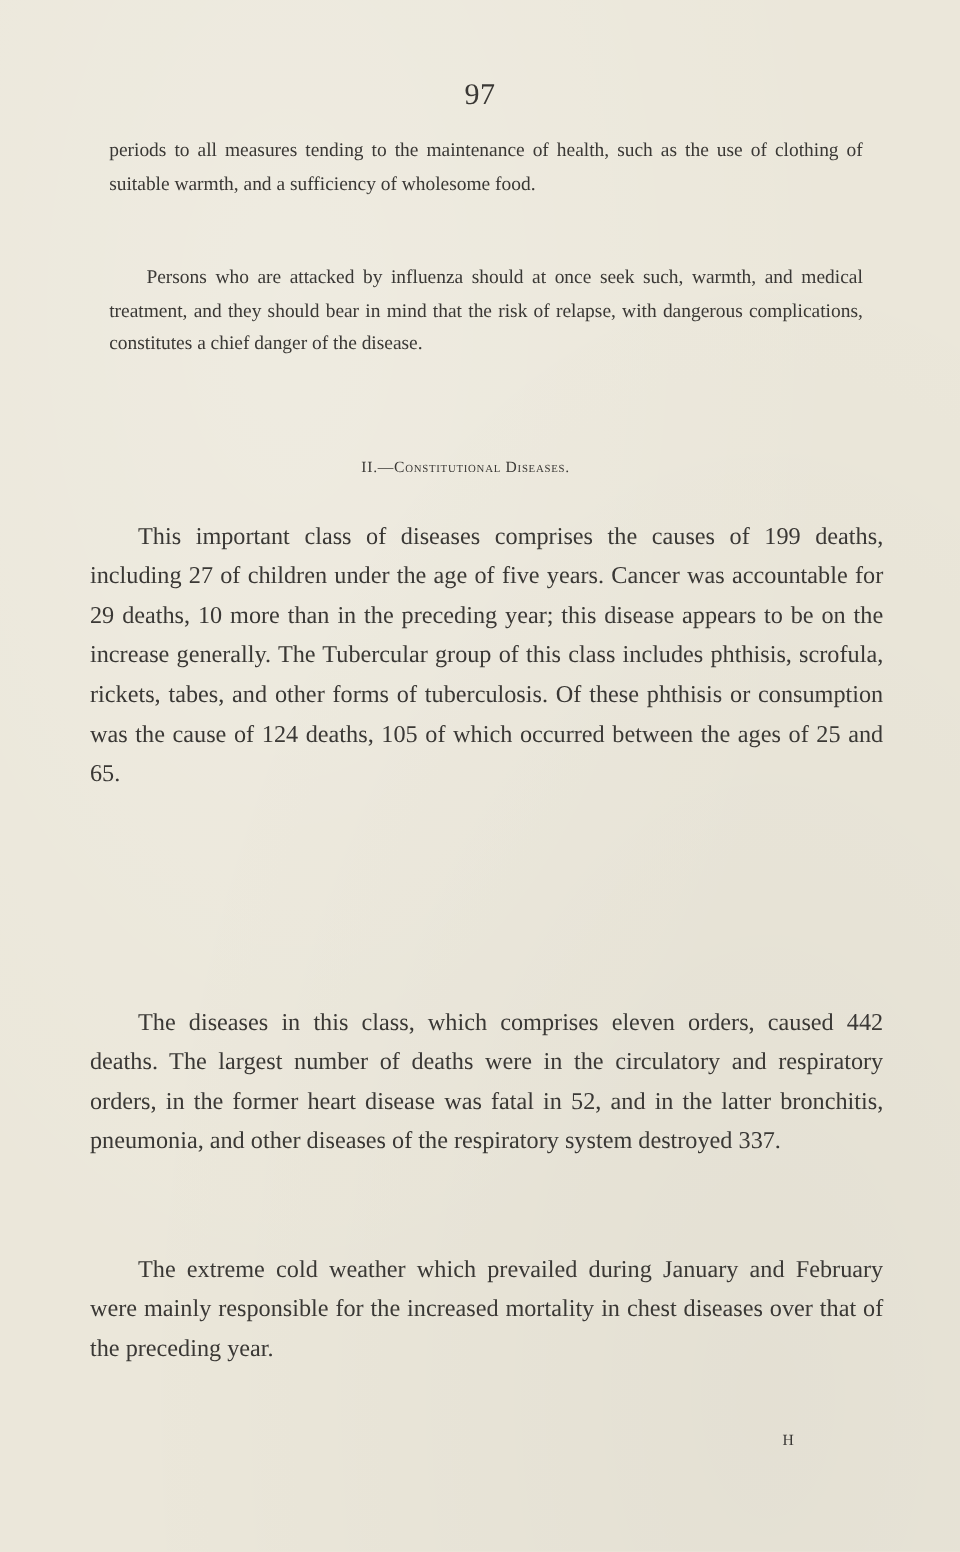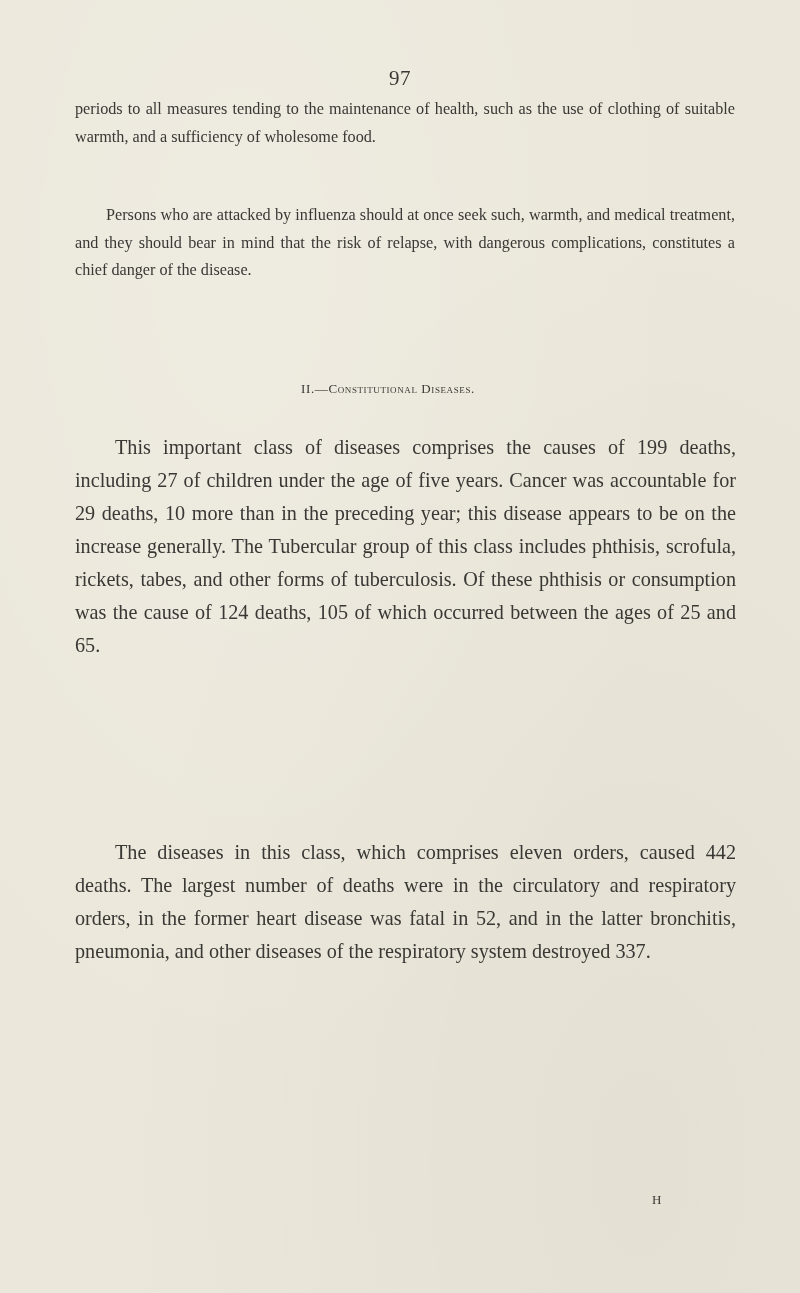--- a/index.html
+++ b/index.html
@@ -21,30 +21,30 @@
       width: 800px; height: 1293px;
       background:
         radial-gradient(ellipse at 30% 20%, rgba(255,255,255,0.18), rgba(0,0,0,0) 60%),
         radial-gradient(ellipse at 80% 90%, rgba(0,0,0,0.03), rgba(0,0,0,0) 60%),
         #ebe7da;
     }
     .abs { position: absolute; }
     .page-number {
       left: 0; width: 800px; top: 66px;
       text-align: center;
-      font-size: 21px;
+      font-size: 25px;
       letter-spacing: 0.5px;
     }
     .small-block {
       left: 75px; width: 660px;
       font-size: 16.2px;
       line-height: 27.5px;
       text-align: justify;
     }
-    .small-block p { margin: 0; }
+    .small-block p { margin: 16px; }
     .indent-small { text-indent: 31px; }
     .signature {
       left: 75px; width: 623px;
       text-align: right;
       font-size: 15.5px;
       letter-spacing: 0.8px;
     }
     .sc { font-variant: small-caps; }
     .heading {
       left: 0; width: 776px;
@@ -88,16 +88,19 @@
 
   <div class="abs large-block" style="top:431px;">
     <p class="indent-large">This important class of diseases comprises the causes of 199 deaths, including 27 of children under the age of five years. Cancer was accountable for 29 deaths, 10 more than in the preceding year; this disease appears to be on the increase generally. The Tubercular group of this class includes phthisis, scrofula, rickets, tabes, and other forms of tuberculosis. Of these phthisis or consumption was the cause of 124 deaths, 105 of which occurred between the ages of 25 and 65.</p>
   </div>
 
 
   <div class="abs large-block" style="top:836px;">
     <p class="indent-large">The diseases in this class, which comprises eleven orders, caused 442 deaths. The largest number of deaths were in the circulatory and respiratory orders, in the former heart disease was fatal in 52, and in the latter bronchitis, pneumonia, and other diseases of the respiratory system destroyed 337.</p>
   </div>
 
+  <div class="abs large-block" style="top:1042px;">
+    <p class="indent-large">The extreme cold weather which prevailed during January and February were mainly responsible for the increased mortality in chest diseases over that of the preceding year.</p>
+  </div>
 
   <div class="abs signature-mark">H</div>
 
 </div>
 
 </body></html>

